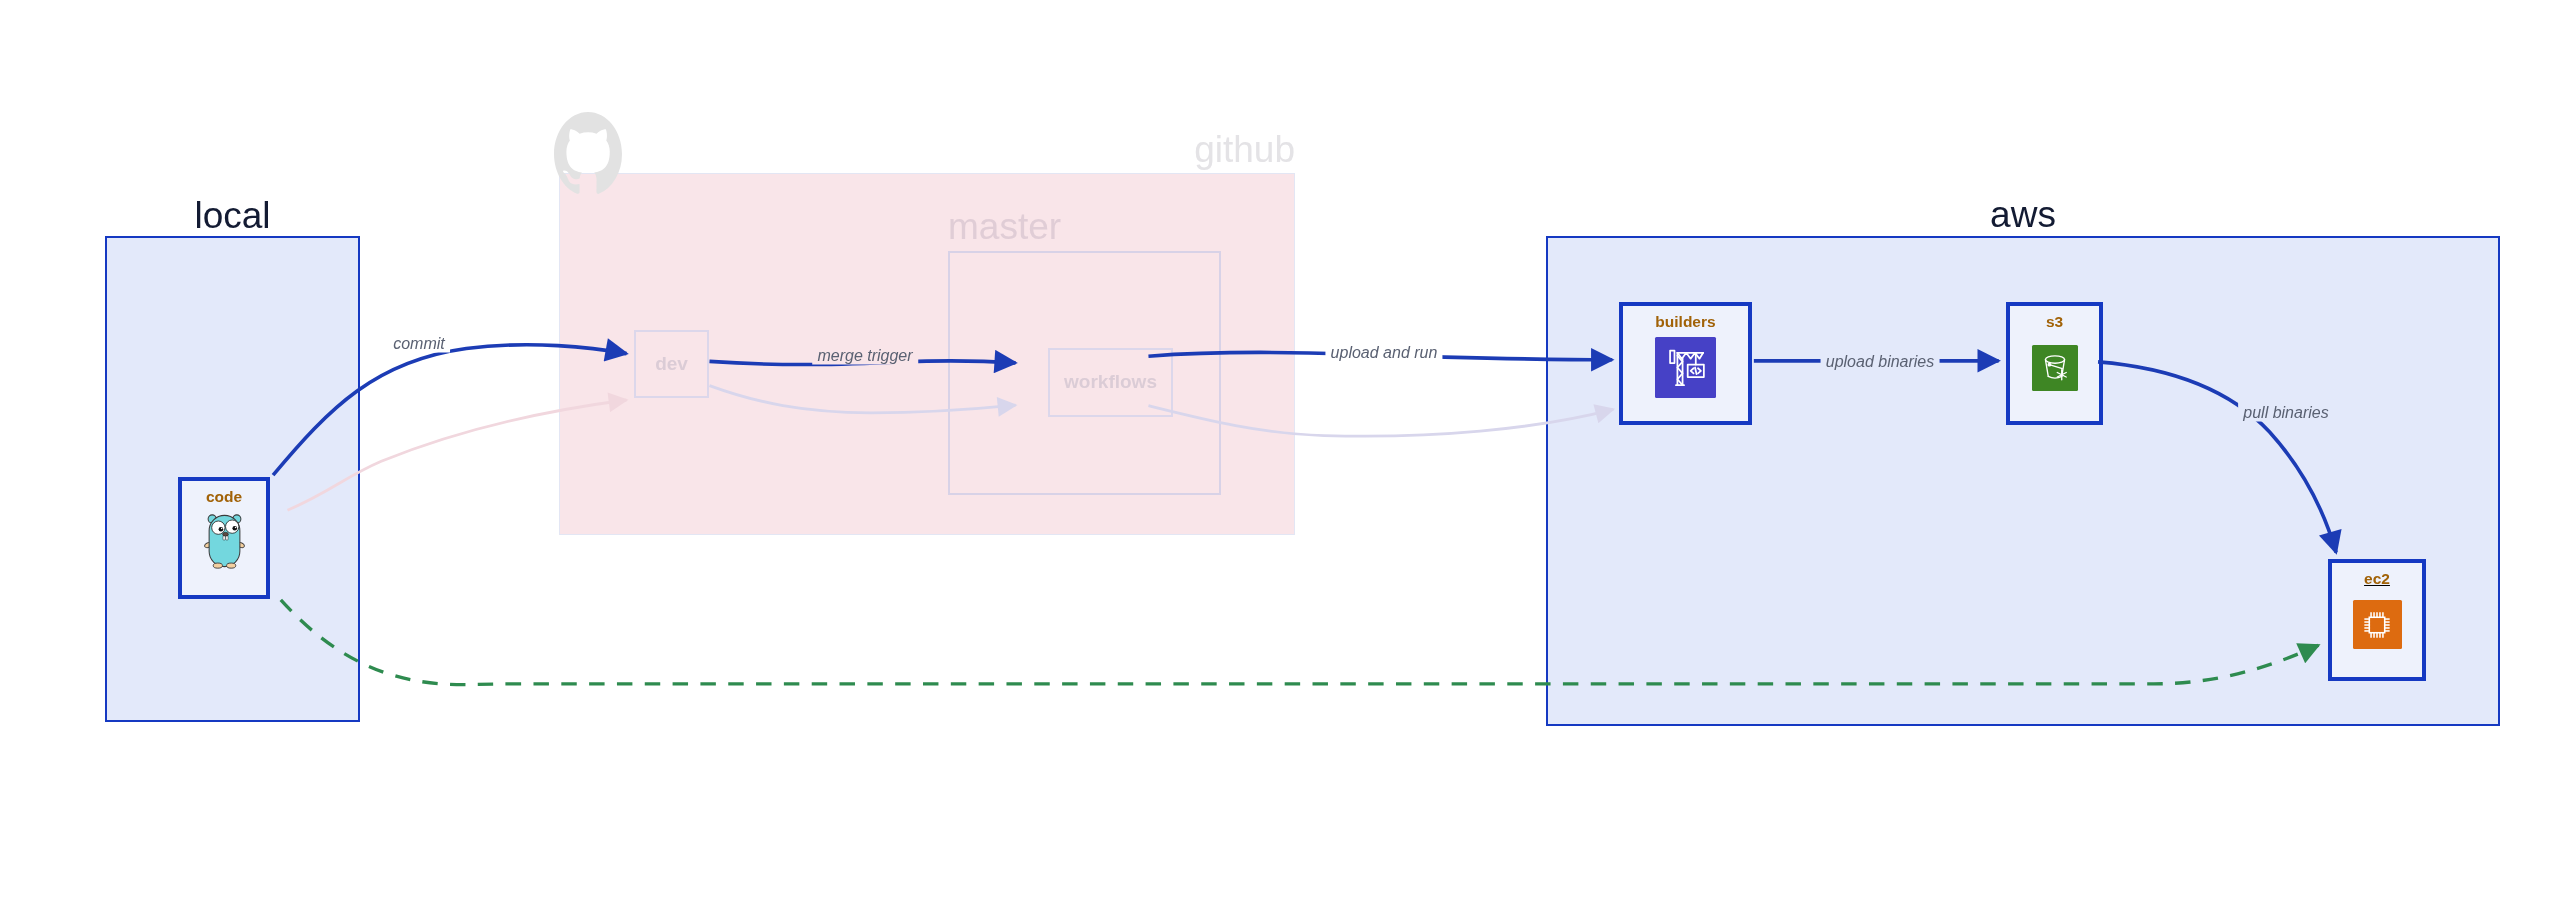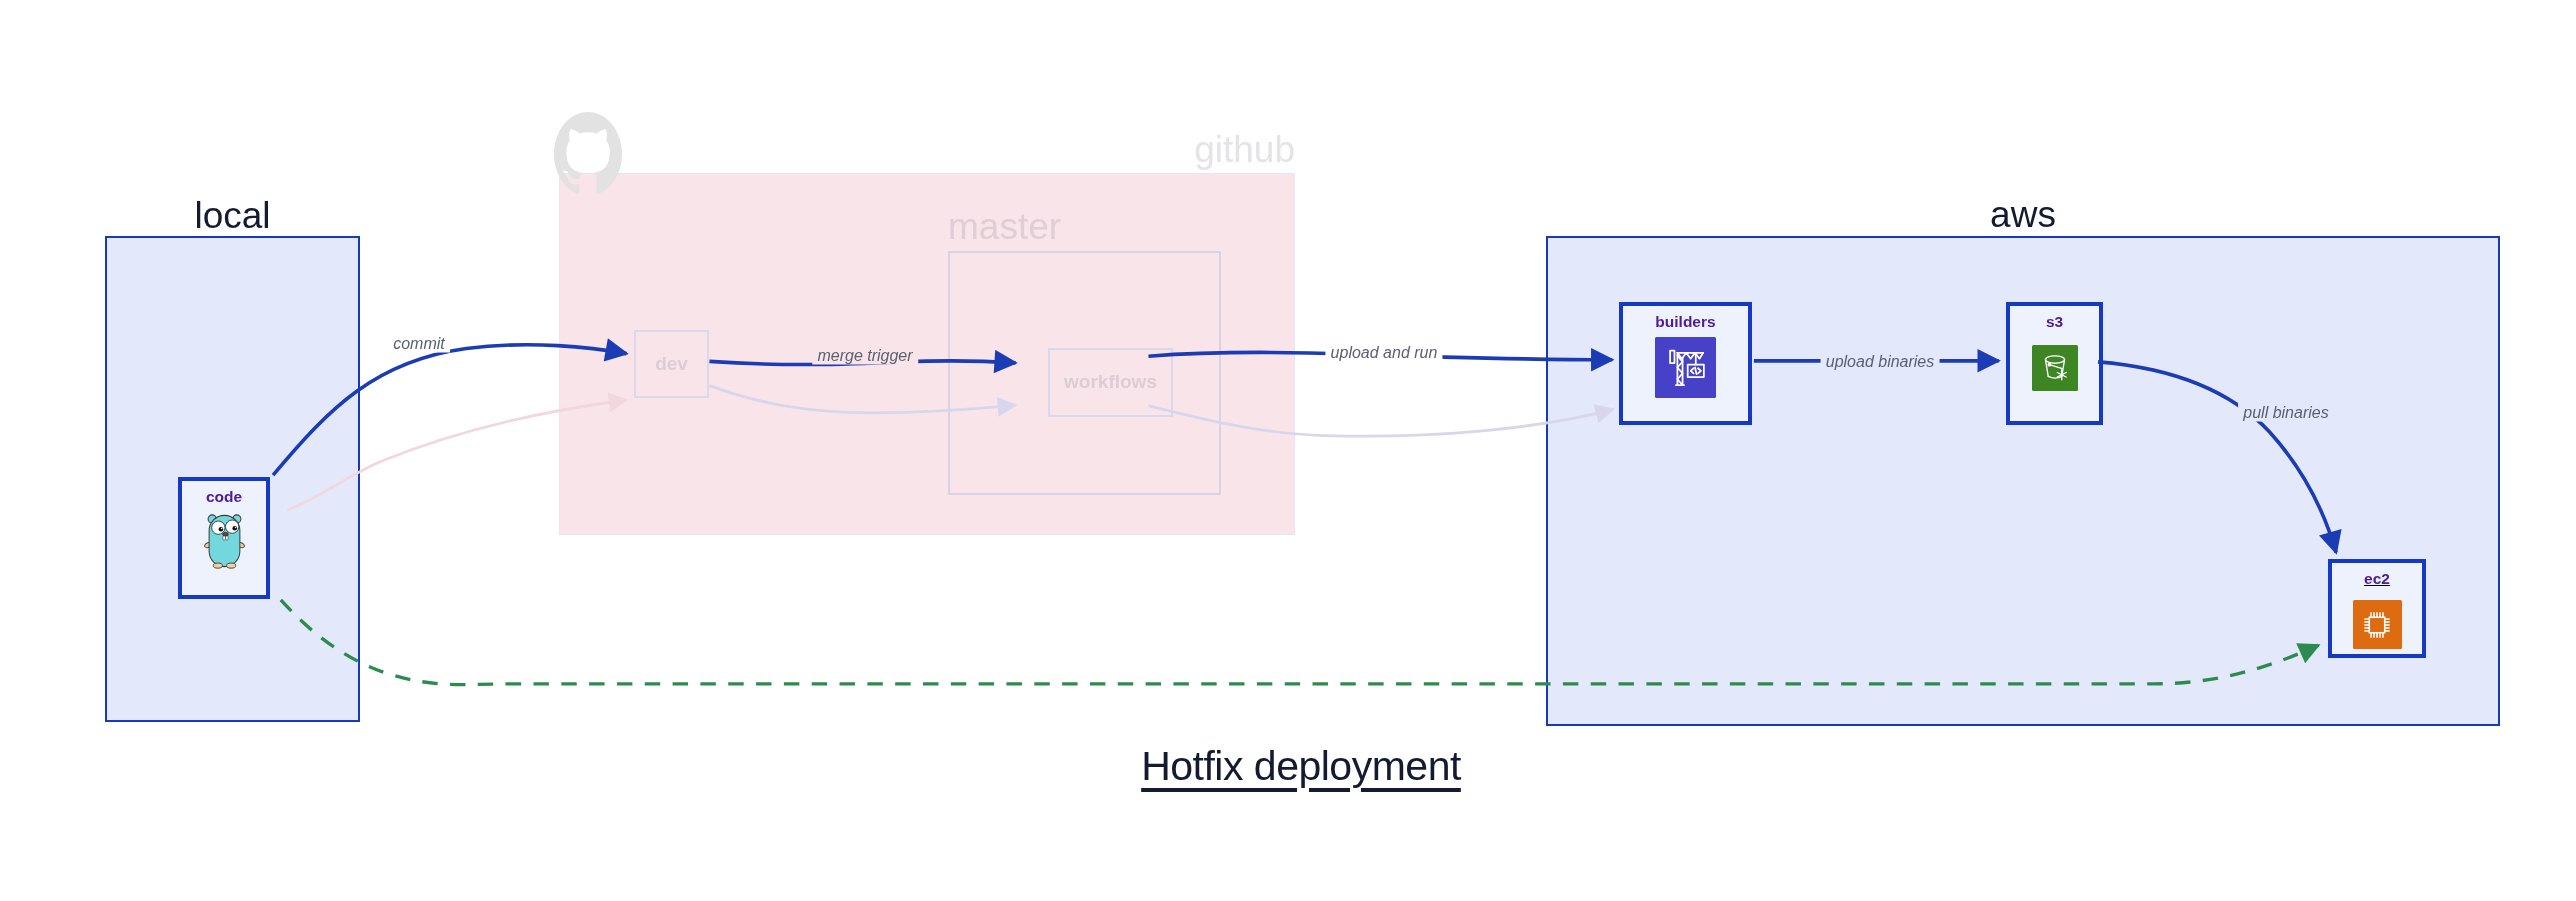--- a/index.html
+++ b/index.html
@@ -2,21 +2,21 @@
 <html style="font-size:8.2px"><head>
 <meta charset="utf-8">
 <style>
   html,body{margin:0;padding:0;background:#ffffff;}
   .stage{position:relative;width:2604px;height:902px;background:#ffffff;
          font-family:"Liberation Sans",sans-serif;overflow:hidden;}
   .grp{position:absolute;box-sizing:border-box;z-index:1;}
   .grp-label{position:absolute;font-size:37px;color:#131b33;z-index:1;line-height:1;}
   .node{position:absolute;box-sizing:border-box;background:#eef2fc;border:4.1px solid #1539c2;
         display:flex;flex-direction:column;align-items:center;z-index:2;}
-  .node .nl{font-weight:bold;font-size:15.5px;color:#4c1d95;margin-top:7.2px;line-height:1.2;}
+  .node .nl{font-weight:bold;font-size:15.5px;color:#a16207;margin-top:7.2px;line-height:1.2;}
   .faded-node{position:absolute;box-sizing:border-box;background:transparent;border:2.1px solid #dcd7eb;
         display:flex;align-items:center;justify-content:center;z-index:2;}
   .faded-node .nl{font-weight:bold;font-size:19px;color:#dbccd6;line-height:1.2;}
   .tile{border-radius:1.5px;display:flex;align-items:center;justify-content:center;}
   .edge-label{position:absolute;transform:translate(-50%,-50%);font-style:italic;font-size:16px;
         color:#5a6172;white-space:nowrap;z-index:4;padding:1.5px 5.2px;line-height:1;}
   #connectors{position:absolute;left:0;top:0;z-index:3;pointer-events:none;}
   .title{position:absolute;font-size:41px;color:#141b31;letter-spacing:-0.5px;
         text-decoration:underline;text-decoration-thickness:3.6px;text-underline-offset:8.2px;
         transform:translateX(-50%);white-space:nowrap;z-index:5;line-height:1;}
@@ -132,21 +132,21 @@
         <path d="M20 47 Q32 53 44 47"></path>
         <circle cx="22" cy="26" r="2.2" fill="#ffffff"></circle>
         <line x1="22" y1="26" x2="45" y2="33"></line>
         <line x1="44" y1="35" x2="44" y2="53"></line>
         <line x1="36" y1="40" x2="52" y2="48"></line>
         <line x1="36" y1="48" x2="52" y2="40"></line>
       </svg>
     </div>
   </div>
 
-  <div class="node" style="left:2328px;top:559px;width:98px;height:99px;text-decoration:underline;">
+  <div class="node" style="left:2328px;top:559px;width:98px;height:122px;text-decoration:underline;">
     <span class="nl">ec2</span>
     <div class="tile" style="width:49px;height:49px;background:#dd6b10;margin-top:11.3px;">
       <svg width="38" height="38" viewBox="0 0 64 64" fill="none" stroke="#ffffff" stroke-width="2.6" stroke-linecap="square">
         <rect x="19" y="19" width="26" height="26"></rect>
         <line x1="22" y1="12" x2="22" y2="19"></line>
           <line x1="27" y1="12" x2="27" y2="19"></line>
           <line x1="32" y1="12" x2="32" y2="19"></line>
           <line x1="37" y1="12" x2="37" y2="19"></line>
           <line x1="42" y1="12" x2="42" y2="19"></line>
         <line x1="22" y1="45" x2="22" y2="52"></line>
@@ -167,16 +167,15 @@
       </svg>
     </div>
   </div>
 
   <div class="edge-label" style="left:419px;top:343px;background:#ffffff;">commit</div>
   <div class="edge-label" style="left:865px;top:355px;background:#f9e5e9;">merge trigger</div>
   <div class="edge-label" style="left:1384px;top:352px;background:#ffffff;">upload and run</div>
   <div class="edge-label" style="left:1880px;top:361px;background:#e3e9fa;">upload binaries</div>
   <div class="edge-label" style="left:2246px;top:412px;background:#e3e9fa;margin-left:40px;">pull binaries</div>
 
-  <div class="title" style="left:1301px;top:746px;">Hotfix deployment</div>
 
 </div>
 
 
 </body></html>

